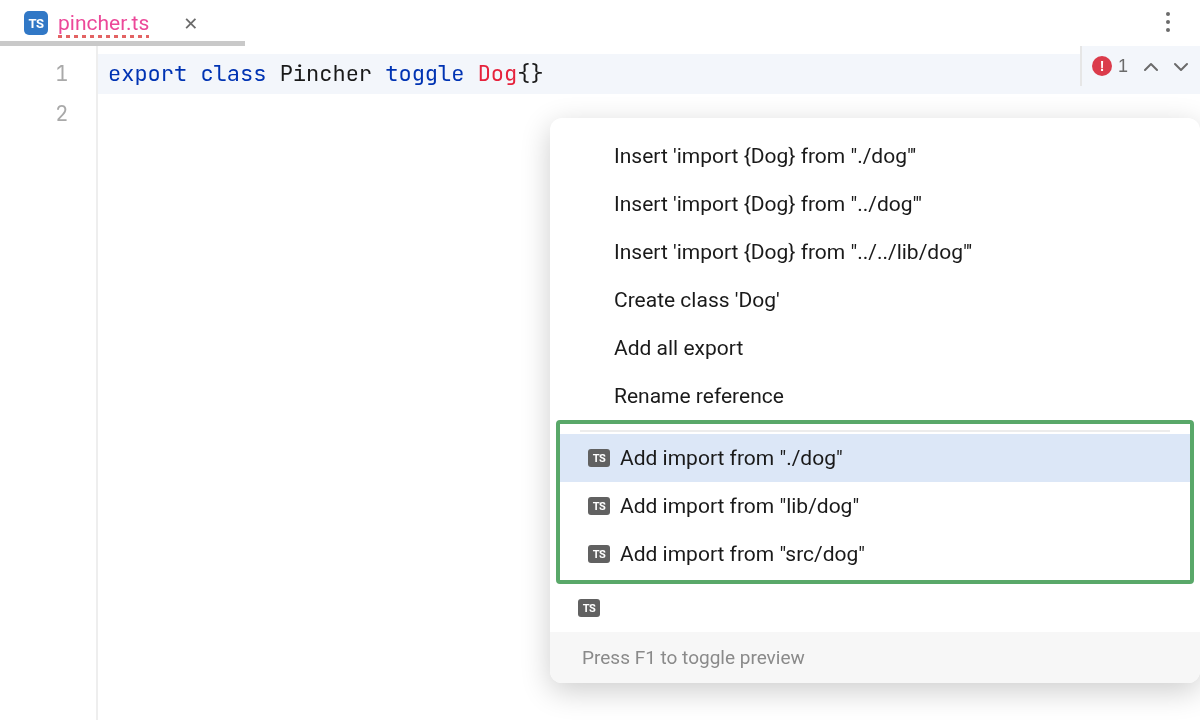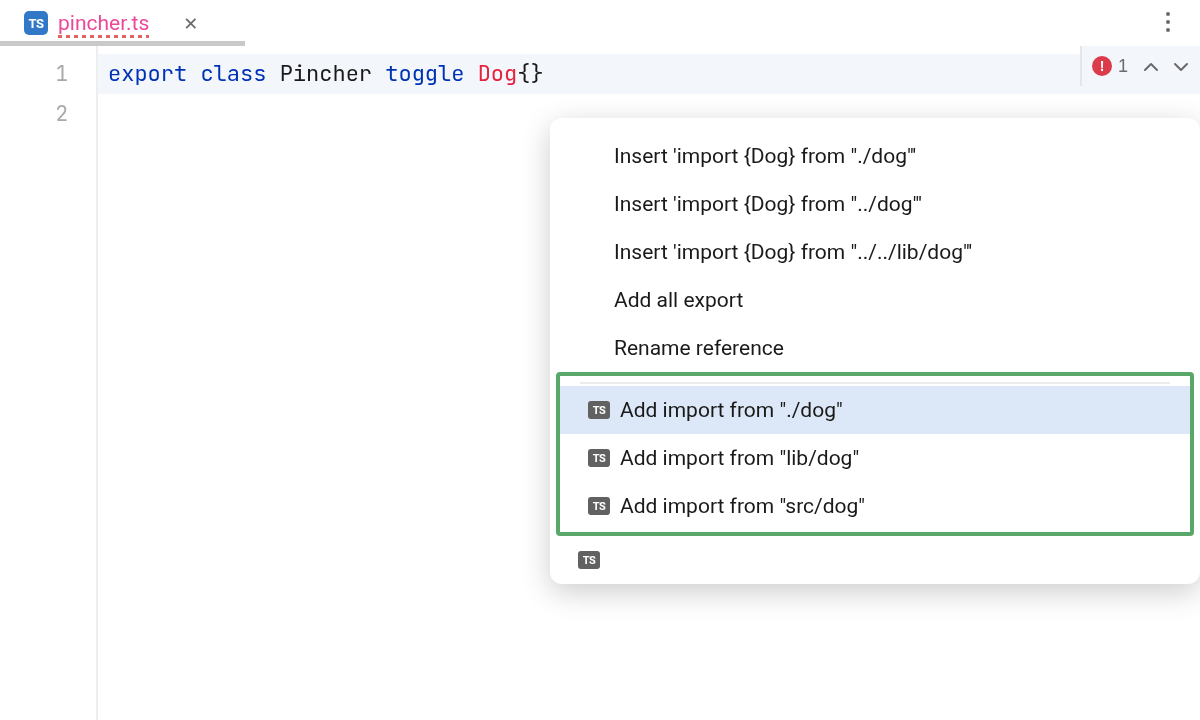--- a/index.html
+++ b/index.html
@@ -229,20 +229,21 @@
           </svg>
       </div>
     </div>
   </div>
 </div>
 
 <div class="popup">
   <div class="popup-item no-icon">Insert 'import {Dog} from "./dog"'</div>
   <div class="popup-item no-icon">Insert 'import {Dog} from "../dog"'</div>
   <div class="popup-item no-icon">Insert 'import {Dog} from "../../lib/dog"'</div>
+  <div class="popup-item no-icon">Create class 'Dog'</div>
   <div class="popup-item no-icon">Add all export</div>
   <div class="popup-item no-icon">Rename reference</div>
 
   <div class="green-box">
     <div class="popup-sep"></div>
     <div class="popup-item selected">
       <div class="ts-mini">TS</div>
       <span>Add import from "./dog"</span>
     </div>
     <div class="popup-item">
@@ -252,13 +253,14 @@
     <div class="popup-item">
       <div class="ts-mini">TS</div>
       <span>Add import from "src/dog"</span>
     </div>
   </div>
 
   <div class="popup-item">
     <div class="ts-mini">TS</div>
   </div>
 
+  <div class="popup-footer">Press F1 to toggle preview</div>
 </div>
 
 </body></html>

